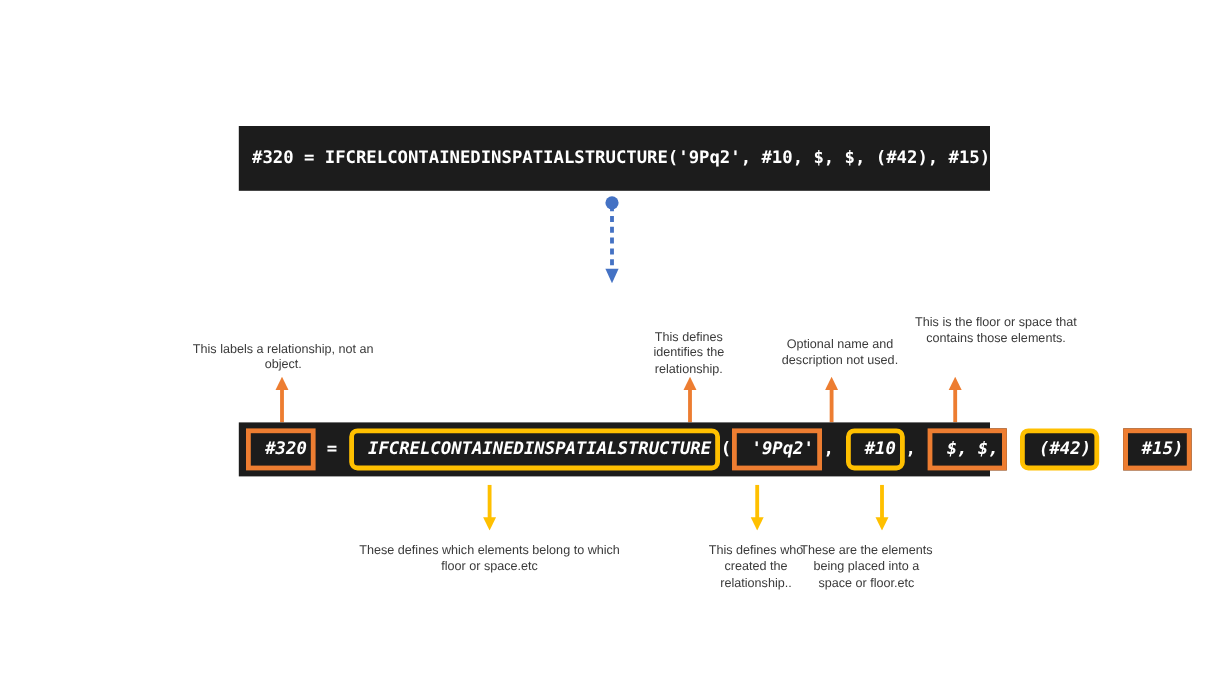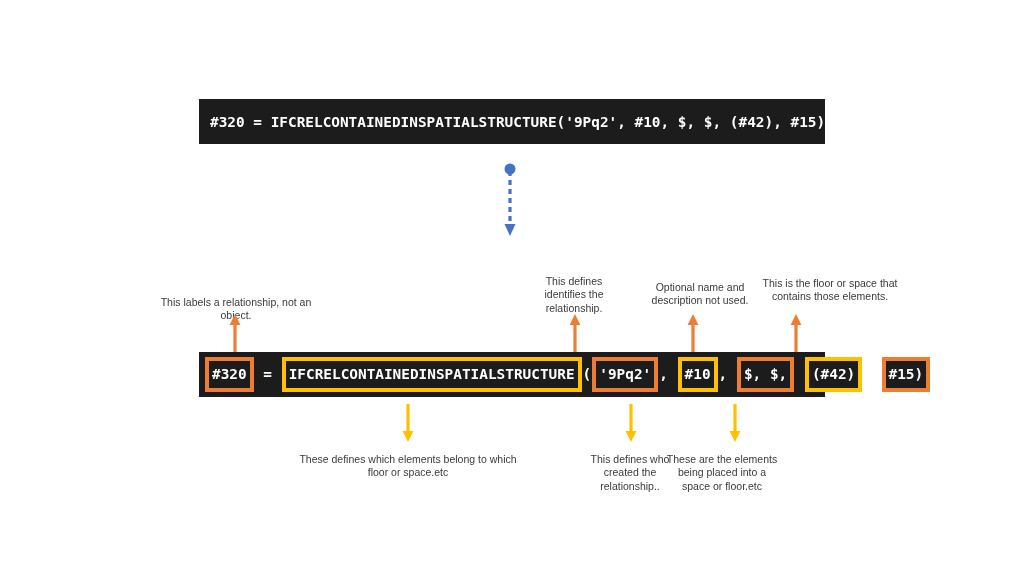--- a/index.html
+++ b/index.html
@@ -21,23 +21,23 @@
     background: #1c1c1c;
     display: flex;
     align-items: center;
     white-space: pre;
     font-family: "DejaVu Sans Mono", monospace;
     color: #ffffff;
     font-weight: bold;
   }
   #top-code-bar {
     left: 199px;
-    top: 99px;
+    top: 105px;
     width: 626px;
-    height: 45px;
+    height: 54px;
     font-size: 14.4px;
     letter-spacing: 0px;
     padding-left: 11px;
     box-sizing: border-box;
   }
   #bottom-code-bar {
     left: 199px;
     top: 352px;
     width: 626px;
     height: 45px;
@@ -46,28 +46,29 @@
     box-sizing: border-box;
   }
 
   .tok {
     display: inline-block;
     line-height: 1;
   }
   
   .box {
     box-sizing: border-box;
-    padding: 6px 3px 6px 3px;
+    padding: 6px 3px 6px 12px;
     margin: 0 1px;
     border-style: solid;
     border-width: 4px;
     background: #1c1c1c;
+    font-style: italic;
   }
   .box-orange { border-color: #ED7D31; }
-  .box-yellow { border-color: #FFC000; }
+  .box-yellow { border-color: #FFC000; border-radius: 7px; }
 
   
   #blue-connector {
     position: absolute;
     left: 495px;
     top: 163px;
     width: 30px;
     height: 75px;
   }
 
@@ -96,21 +97,21 @@
 </div>
 
 <div id="blue-connector">
   <svg width="30" height="75" viewBox="0 0 30 75" xmlns="http://www.w3.org/2000/svg">
     <circle cx="15" cy="6" r="5.5" fill="#4472C4"></circle>
     <line x1="15" y1="8" x2="15" y2="62" stroke="#4472C4" stroke-width="3.2" stroke-dasharray="5,4"></line>
     <polygon points="15,73 9.5,61 20.5,61" fill="#4472C4"></polygon>
   </svg>
 </div>
 
-<div class="note" style="left:152px; top:296px; width:168px;">This labels a relationship, not an object.</div>
+<div class="note" style="left:152px; top:285px; width:168px;">This labels a relationship, not an object.</div>
 <div class="arrow" style="left:228px; top:314px; height:38px;">
   <svg width="14" height="38" viewBox="0 0 14 38" xmlns="http://www.w3.org/2000/svg">
     <line x1="7" y1="38" x2="7" y2="9" stroke="#ED7D31" stroke-width="3.2"></line>
     <polygon points="7,0 1.6,11 12.4,11" fill="#ED7D31"></polygon>
   </svg>
 </div>
 
 <div class="note" style="left:535px; top:275px; width:78px;">This defines identifies the relationship.</div>
 <div class="arrow" style="left:568px; top:314px; height:38px;">
   <svg width="14" height="38" viewBox="0 0 14 38" xmlns="http://www.w3.org/2000/svg">
@@ -120,21 +121,21 @@
 </div>
 
 <div class="note" style="left:641px; top:281px; width:118px;">Optional name and description not used.</div>
 <div class="arrow" style="left:686px; top:314px; height:38px;">
   <svg width="14" height="38" viewBox="0 0 14 38" xmlns="http://www.w3.org/2000/svg">
     <line x1="7" y1="38" x2="7" y2="9" stroke="#ED7D31" stroke-width="3.2"></line>
     <polygon points="7,0 1.6,11 12.4,11" fill="#ED7D31"></polygon>
   </svg>
 </div>
 
-<div class="note" style="left:757px; top:277px; width:146px;">This is the floor or space that contains those elements.</div>
+<div class="note" style="left:757px; top:263px; width:146px;">This is the floor or space that contains those elements.</div>
 <div class="arrow" style="left:789px; top:314px; height:38px;">
   <svg width="14" height="38" viewBox="0 0 14 38" xmlns="http://www.w3.org/2000/svg">
     <line x1="7" y1="38" x2="7" y2="9" stroke="#ED7D31" stroke-width="3.2"></line>
     <polygon points="7,0 1.6,11 12.4,11" fill="#ED7D31"></polygon>
   </svg>
 </div>
 
 <div id="bottom-code-bar" class="code-bar">
   
 <span class="tok box box-orange">#320</span><span class="tok"> = </span><span class="tok box box-yellow">IFCRELCONTAINEDINSPATIALSTRUCTURE</span><span class="tok">(</span><span class="tok box box-orange">'9Pq2'</span><span class="tok">, </span><span class="tok box box-yellow">#10</span><span class="tok">, </span><span class="tok box box-orange">$, $,</span><span class="tok"> </span><span class="tok box box-yellow">(#42)</span><span class="tok">, </span><span class="tok box box-orange">#15)</span><span class="tok">;</span></div>

